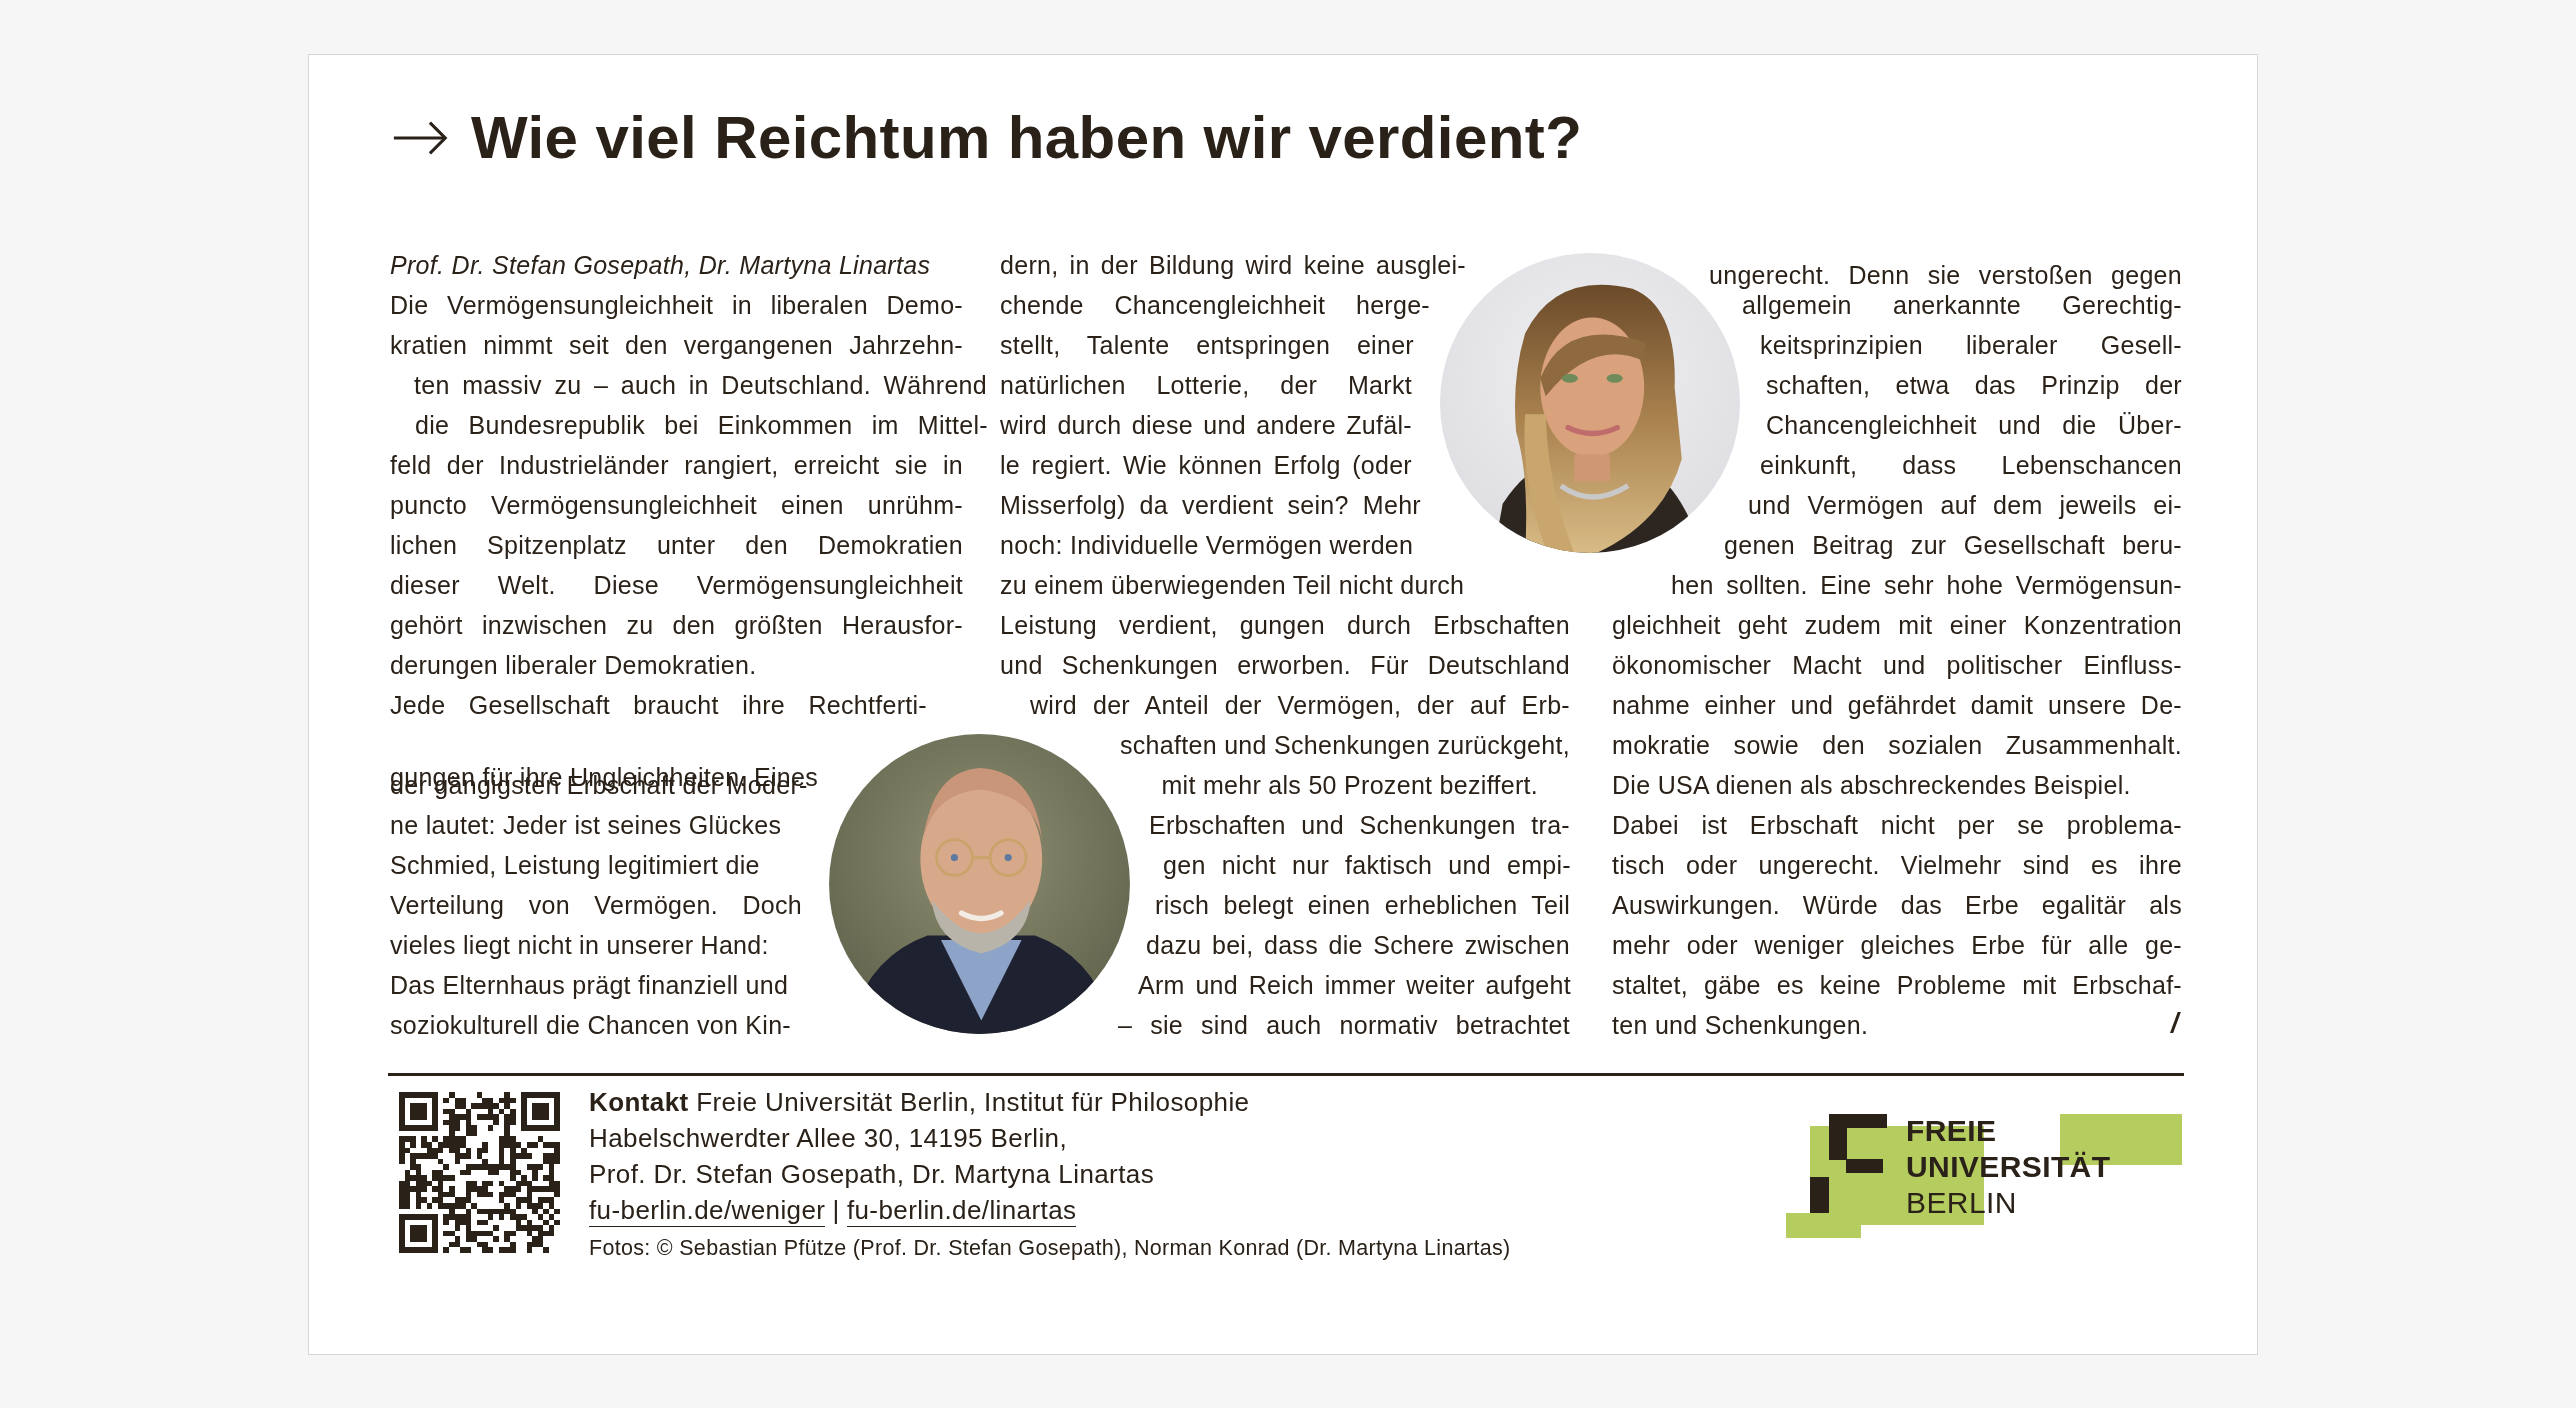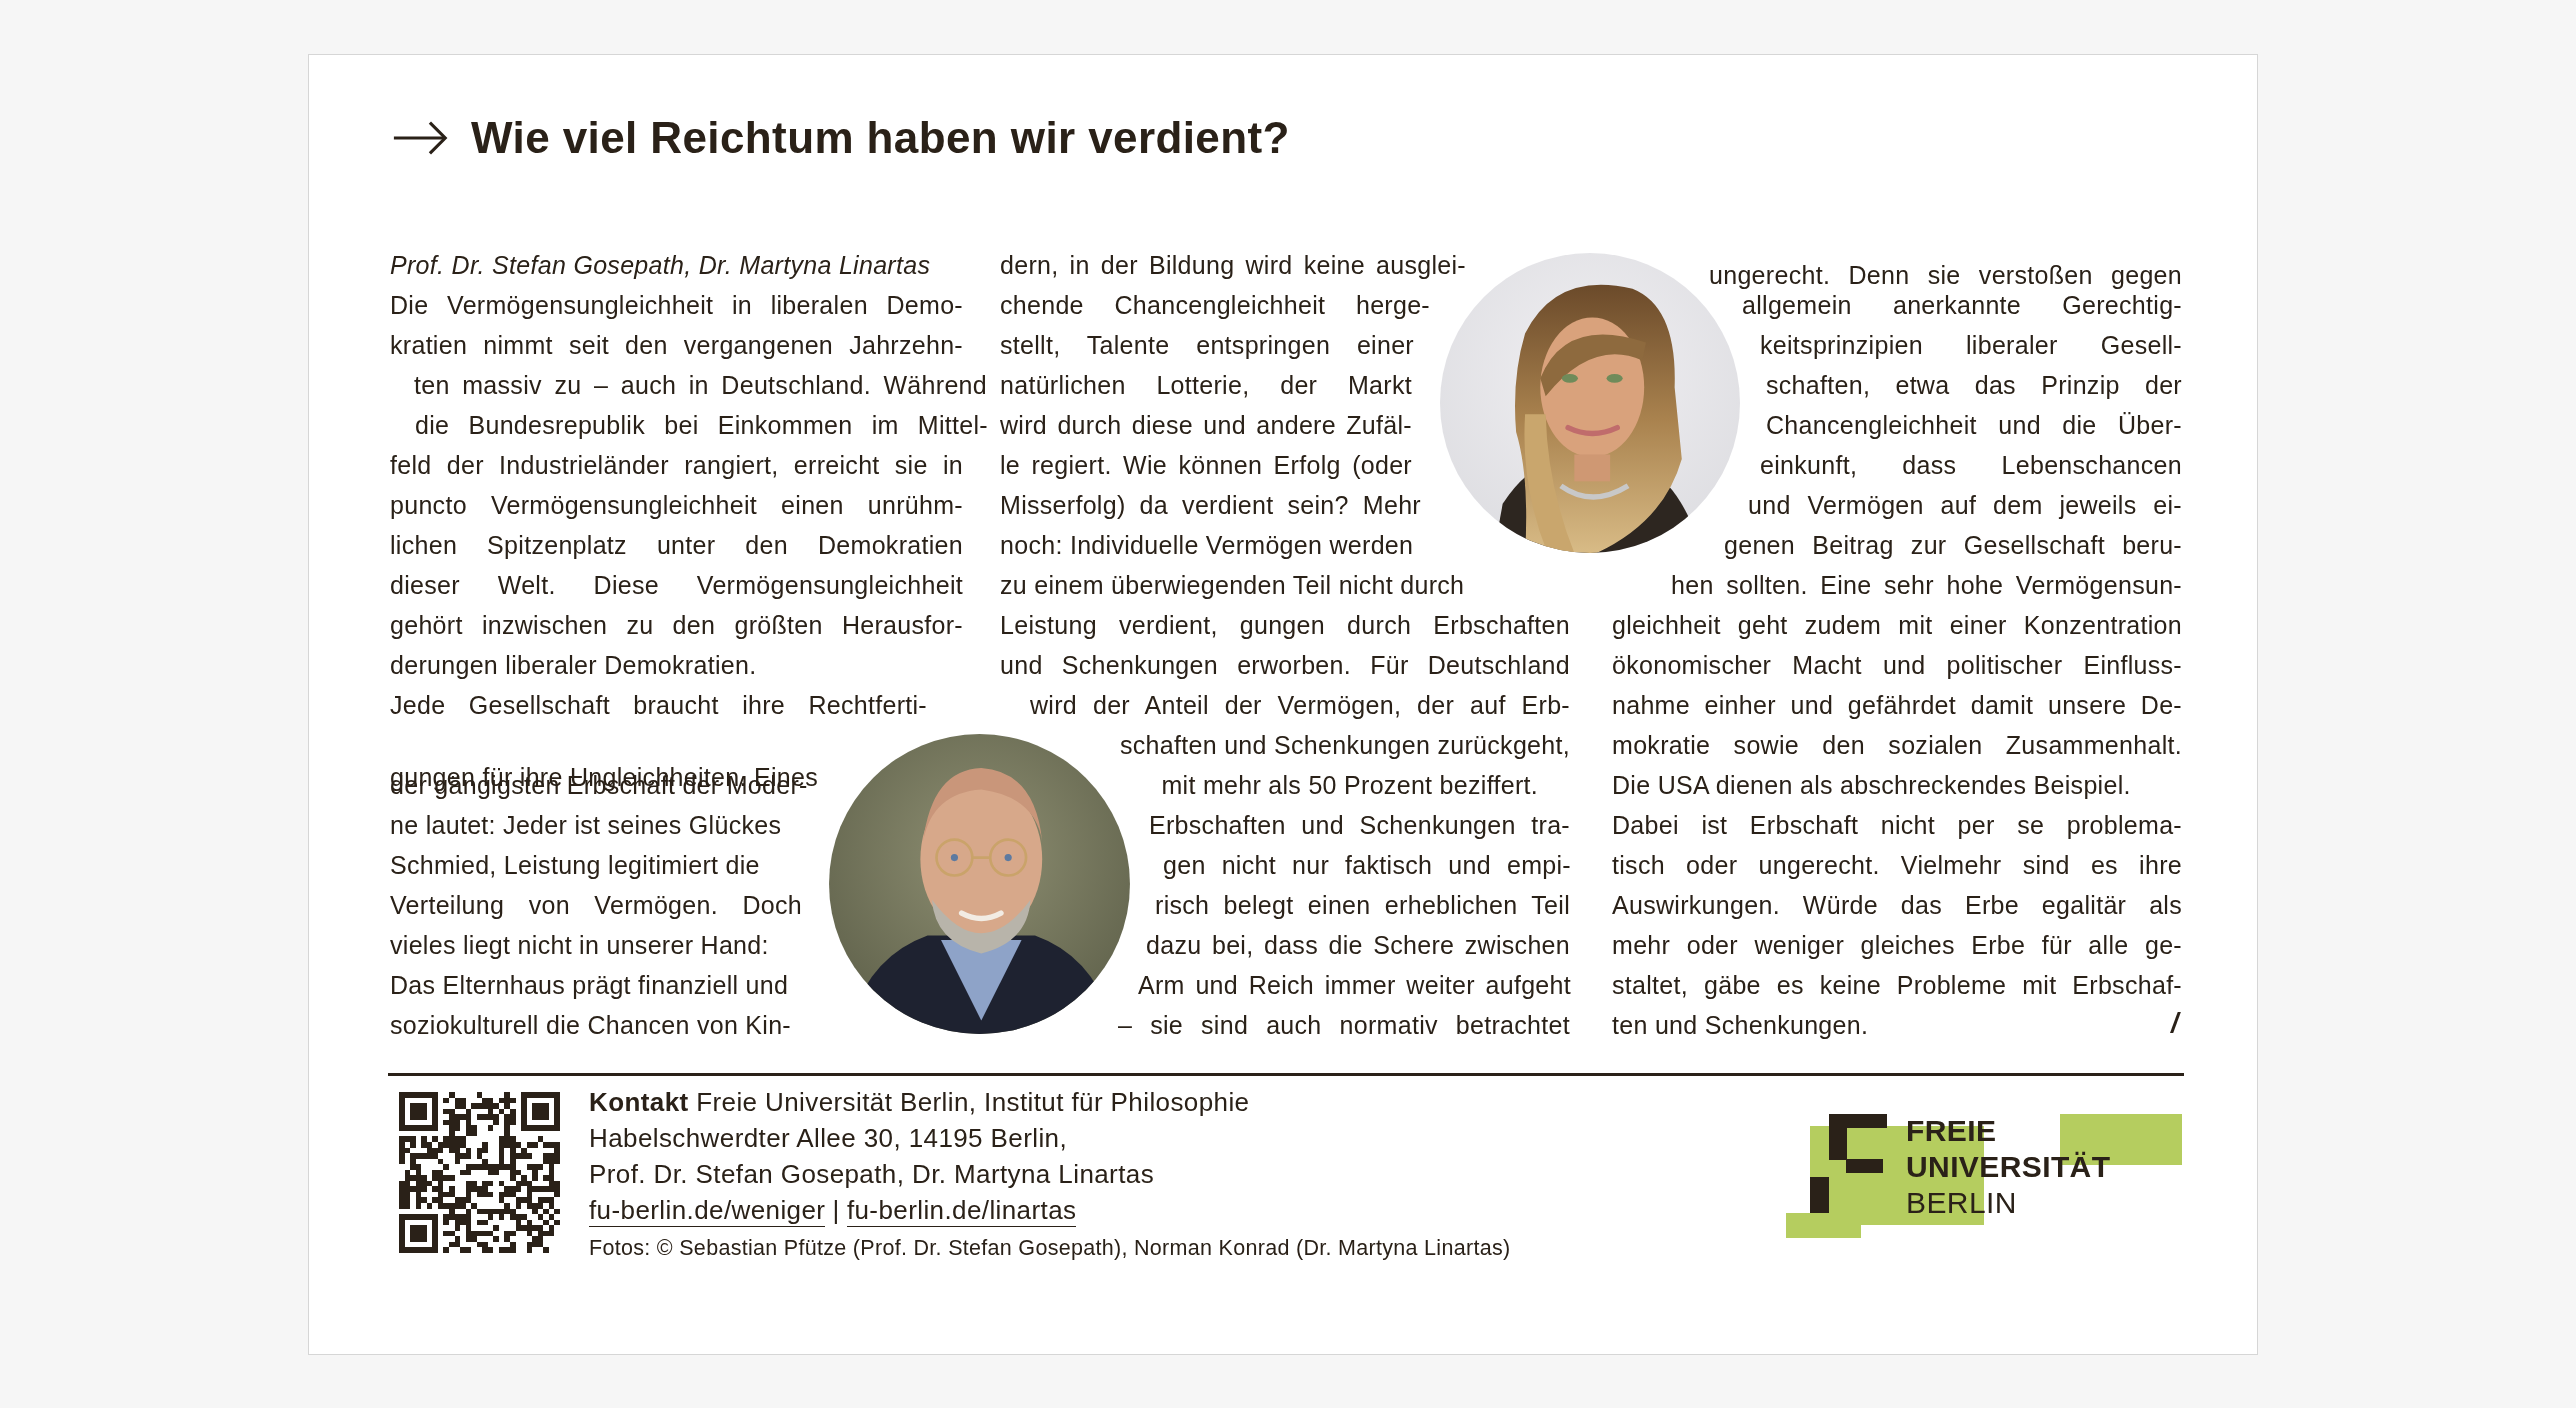--- a/index.html
+++ b/index.html
@@ -23,21 +23,21 @@
       position: absolute;
       left: 392px; top: 97px;
       height: 81px;
       display: flex; align-items: center;
     }
     .title-arrow {
       width: 56px; height: 36px; margin-right: 23px;
       display: inline-block;
     }
     .title-text {
-      font-size: 44px; font-weight: bold;
+      font-size: 60px; font-weight: bold;
       letter-spacing: 0.4px;
       white-space: nowrap;
     }
     .line {
       position: absolute;
       font-size: 25px;
       line-height: 40px;
       height: 40px;
       white-space: nowrap;
       letter-spacing: 0.3px;

